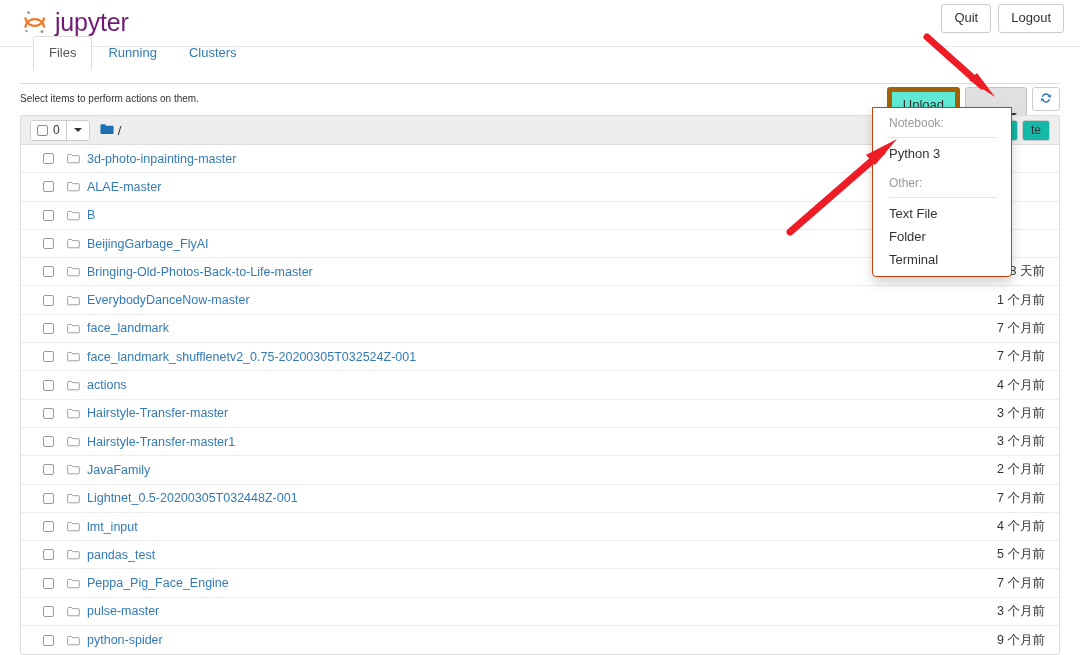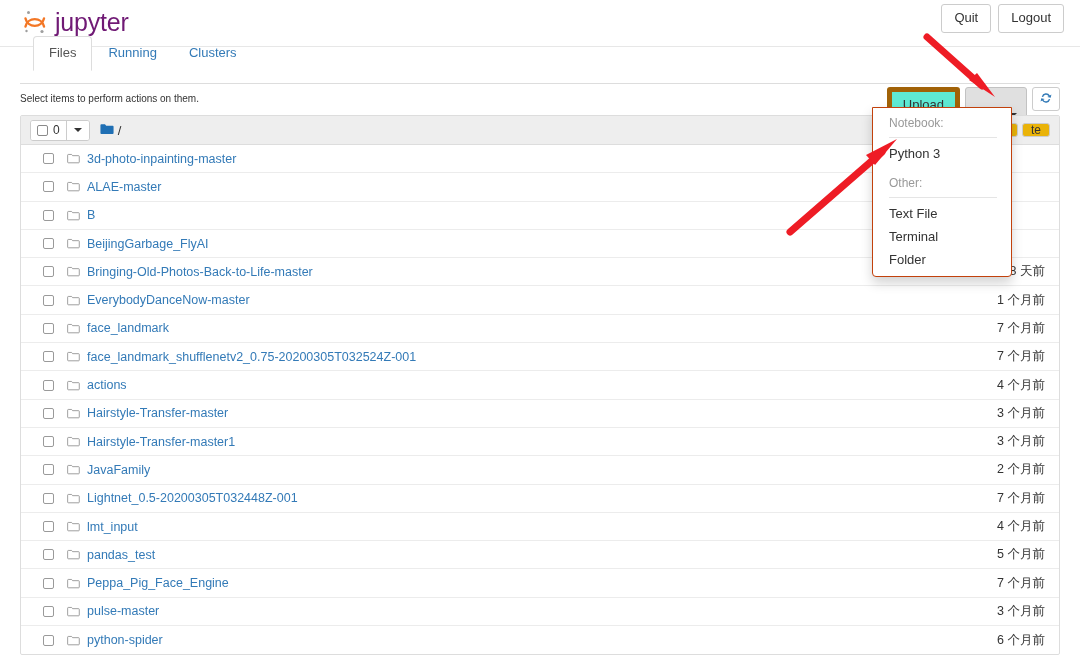--- a/index.html
+++ b/index.html
@@ -217,30 +217,30 @@
   }
   .hdr-right {
     position: absolute;
     right: 9px;
     display: flex;
     gap: 4px;
     align-items: center;
   }
   .sort-btn {
     font-size: 12px;
-    background: #eab308;
+    background: #14b8a6;
     border: 1px solid #ccc;
     border-radius: 3px;
     padding: 3px 8px;
     color: #333;
     cursor: pointer;
     display: flex;
     align-items: center;
     gap: 5px;
-    height: 14px;
+    height: 21px;
     white-space: nowrap;
   }
 
   .row {
     display: flex;
     align-items: center;
     height: 28.3px;
     border-bottom: 1px solid #ececec;
     padding: 0 9px;
     position: relative;
@@ -570,35 +570,35 @@
         <span class="row-date">3 个月前</span>
       </div>
       <div class="row">
         <span class="row-cb"></span>
         <span class="row-icon">
           <svg width="13" height="11" viewBox="0 0 16 13">
             <path d="M0.8 2.4a0.9 0.9 0 0 1 0.9-0.9h3.9l1.3 1.5h7.3a0.9 0.9 0 0 1 0.9 0.9v7a0.9 0.9 0 0 1-0.9 0.9H1.7a0.9 0.9 0 0 1-0.9-0.9z" fill="none" stroke="#8a8a8a" stroke-width="1"></path>
           </svg>
         </span>
         <span class="row-name">python-spider</span>
-        <span class="row-date">6 个月前</span>
+        <span class="row-date">9 个月前</span>
       </div>
     </div>
 </div>
 
 <div class="dropdown">
   <div class="dd-header">Notebook:</div>
   <div class="dd-divider"></div>
   <div class="dd-item">Python 3</div>
   <div class="dd-gap"></div>
   <div class="dd-header">Other:</div>
   <div class="dd-divider"></div>
   <div class="dd-item">Text File</div>
+  <div class="dd-item">Folder</div>
   <div class="dd-item">Terminal</div>
-  <div class="dd-item">Folder</div>
 </div>
 
 <svg class="annot">
   <g>
     <path d="M927 37 L982 86" stroke="#ee1c25" stroke-width="7" stroke-linecap="round" fill="none"></path>
     <path d="M995 97 L969 80 L977 73 Z" fill="#ee1c25"></path>
   </g>
   <g>
     <path d="M790 232 L882 152" stroke="#ee1c25" stroke-width="7" stroke-linecap="round" fill="none"></path>
     <path d="M897 139 L875 165 L866 155 Z" fill="#ee1c25"></path>

